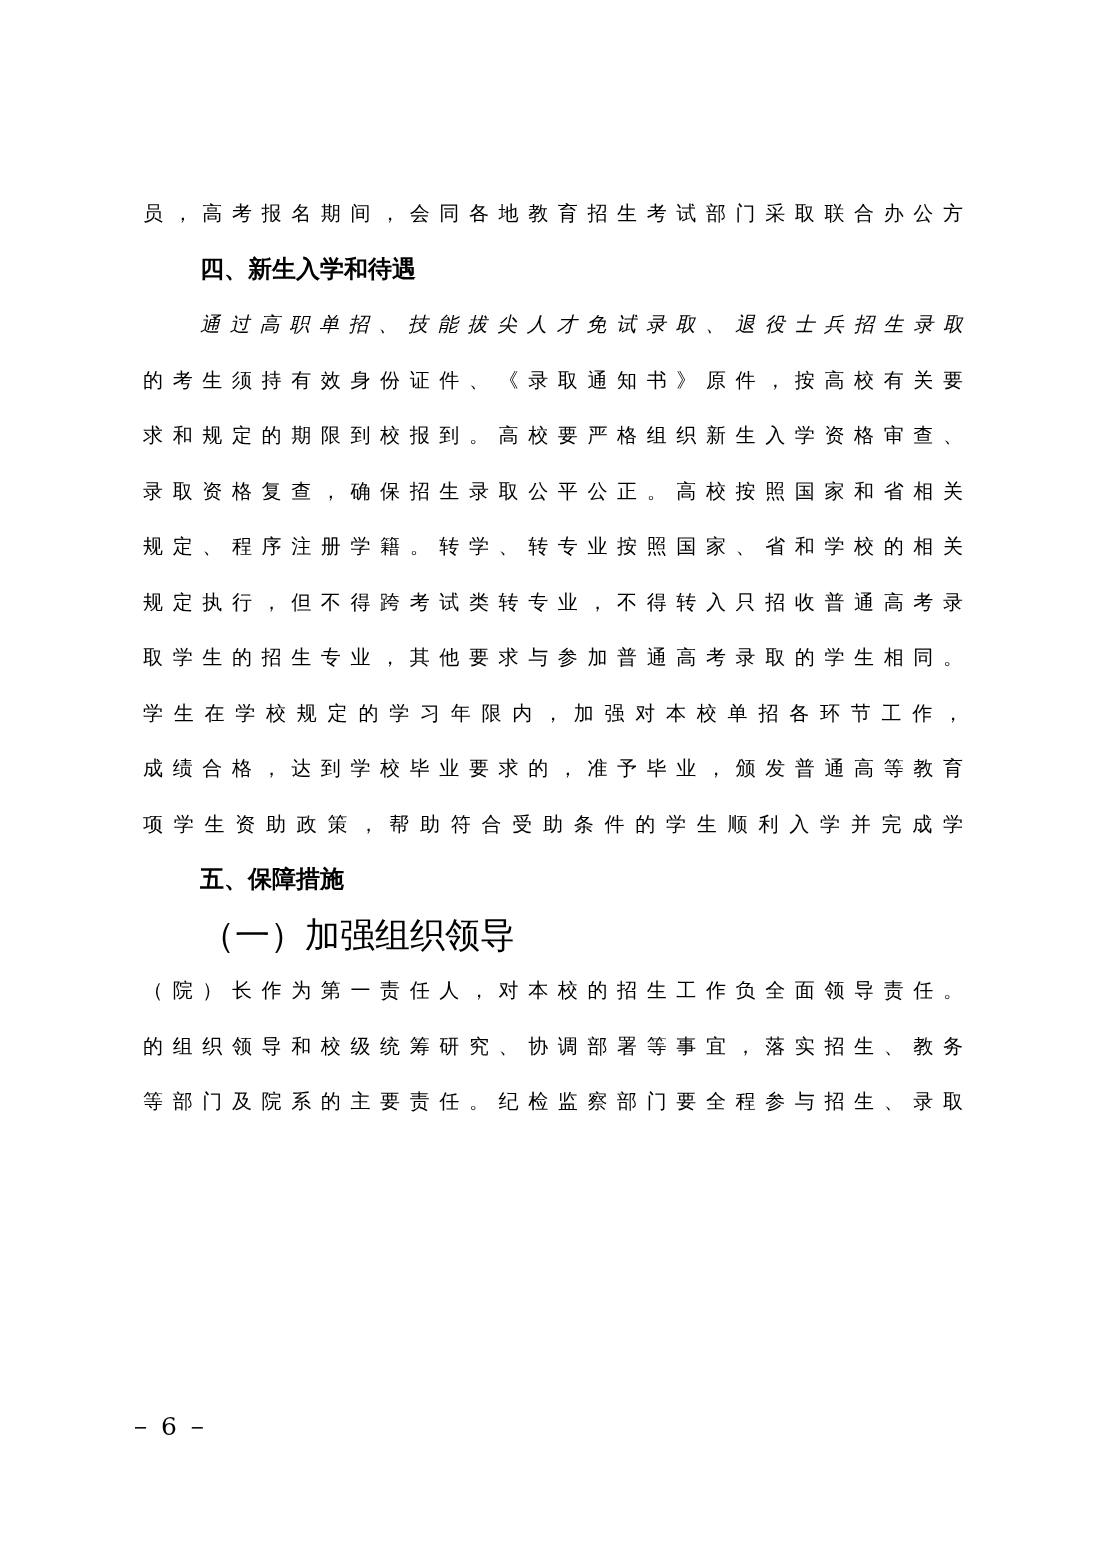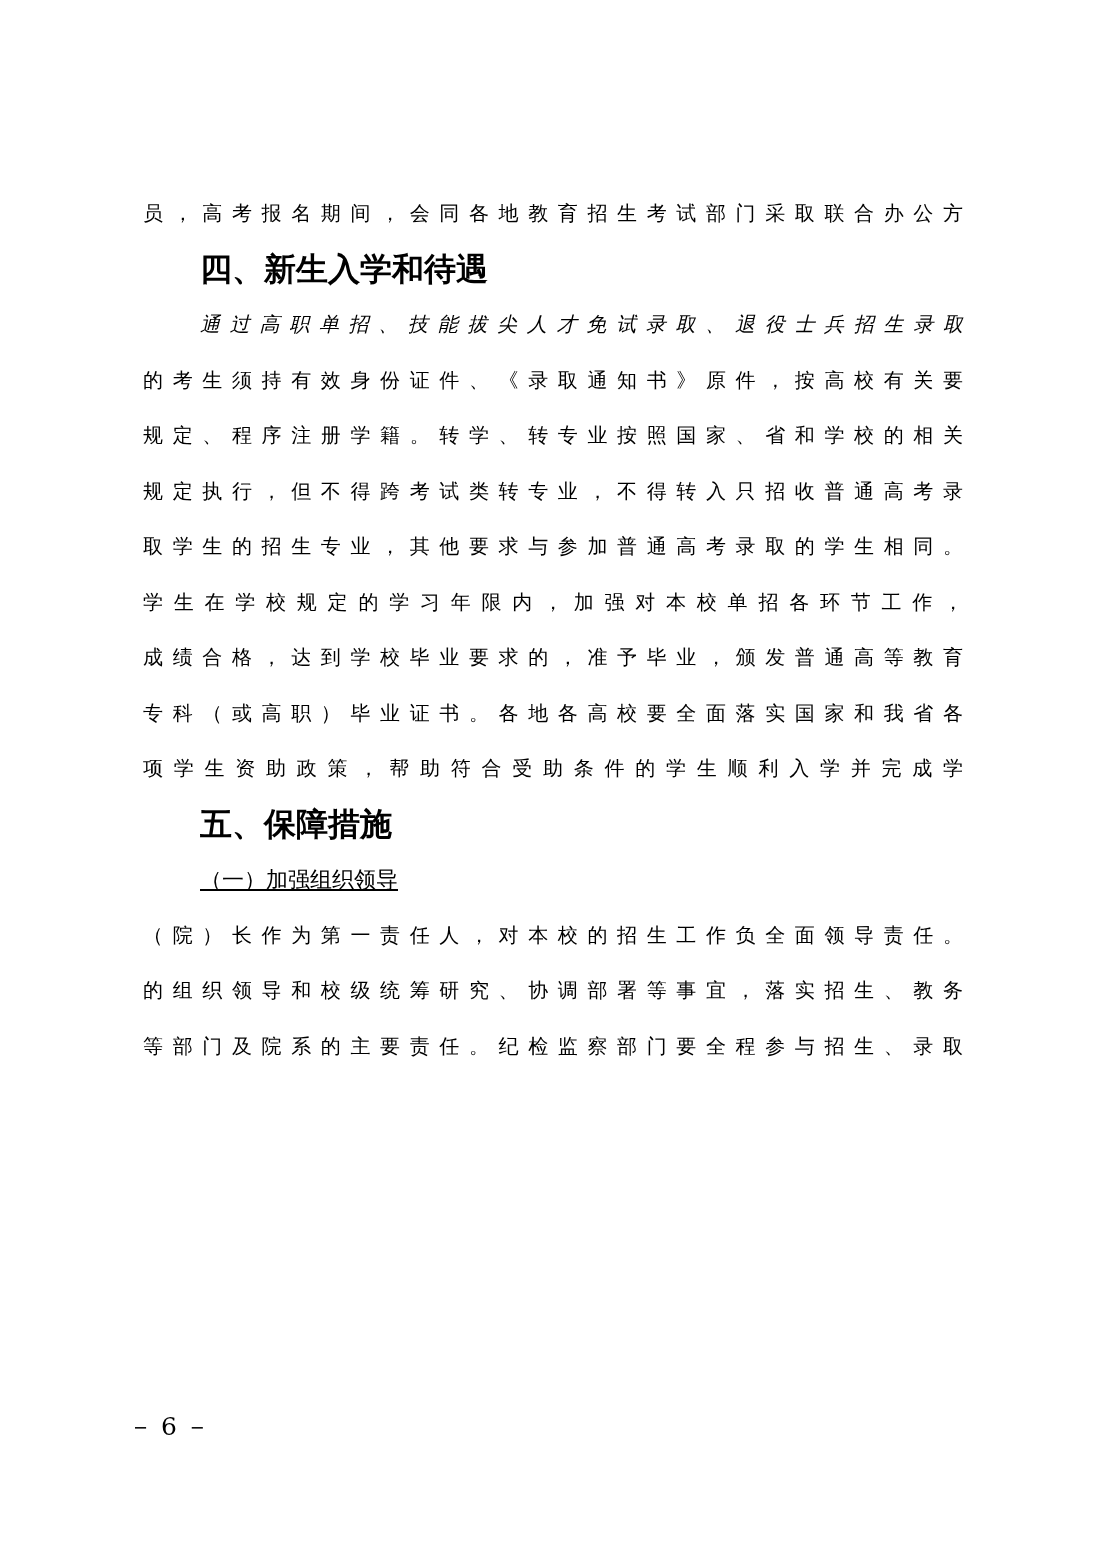--- a/index.html
+++ b/index.html
@@ -33,28 +33,27 @@
     text-align: justify;
     text-align-last: justify;
   }
   .indent {
     text-indent: 57px;
     font-style: italic;
   }
   .h1 {
     font-family: "DejaVu Sans", "Liberation Sans", sans-serif;
     font-weight: 700;
-    font-size: 32px;
+    font-size: 24px;
     text-indent: 57px;
   }
   .h2 {
-    font-size: 22px;
+    font-size: 35px;
     font-weight: 400;
     text-indent: 57px;
-    text-decoration: underline;
   }
   .footer {
     position: absolute;
     left: 128px;
     top: 1410px;
     font-size: 25px;
     line-height: 34px;
     font-family: "DejaVu Serif", "Liberation Serif", serif;
   }
 </style>
@@ -62,26 +61,27 @@
 <body>
 
 <div class="doc">
 
   <div class="line just">员，高考报名期间，会同各地教育招生考试部门采取联合办公方</div>
 
   <div class="line h1">四、新生入学和待遇</div>
 
   <div class="line just indent">通过高职单招、技能拔尖人才免试录取、退役士兵招生录取</div>
   <div class="line just">的考生须持有效身份证件、《录取通知书》原件，按高校有关要</div>
+  <div class="line just">求和规定的期限到校报到。高校要严格组织新生入学资格审查、</div>
+  <div class="line just">录取资格复查，确保招生录取公平公正。高校按照国家和省相关</div>
   <div class="line just">规定、程序注册学籍。转学、转专业按照国家、省和学校的相关</div>
   <div class="line just">规定执行，但不得跨考试类转专业，不得转入只招收普通高考录</div>
   <div class="line just">取学生的招生专业，其他要求与参加普通高考录取的学生相同。</div>
   <div class="line just">学生在学校规定的学习年限内，加强对本校单招各环节工作，</div>
   <div class="line just">成绩合格，达到学校毕业要求的，准予毕业，颁发普通高等教育</div>
-  <div class="line just">专科（或高职）毕业证书。各地各高校要全面落实国家和我省各</div>
   <div class="line just">项学生资助政策，帮助符合受助条件的学生顺利入学并完成学</div>
 
   <div class="line h1">五、保障措施</div>
   <div class="line h2">（一）加强组织领导</div>
 
   <div class="line just">（院）长作为第一责任人，对本校的招生工作负全面领导责任。</div>
   <div class="line just">的组织领导和校级统筹研究、协调部署等事宜，落实招生、教务</div>
   <div class="line just">等部门及院系的主要责任。纪检监察部门要全程参与招生、录取</div>
 
 </div>

